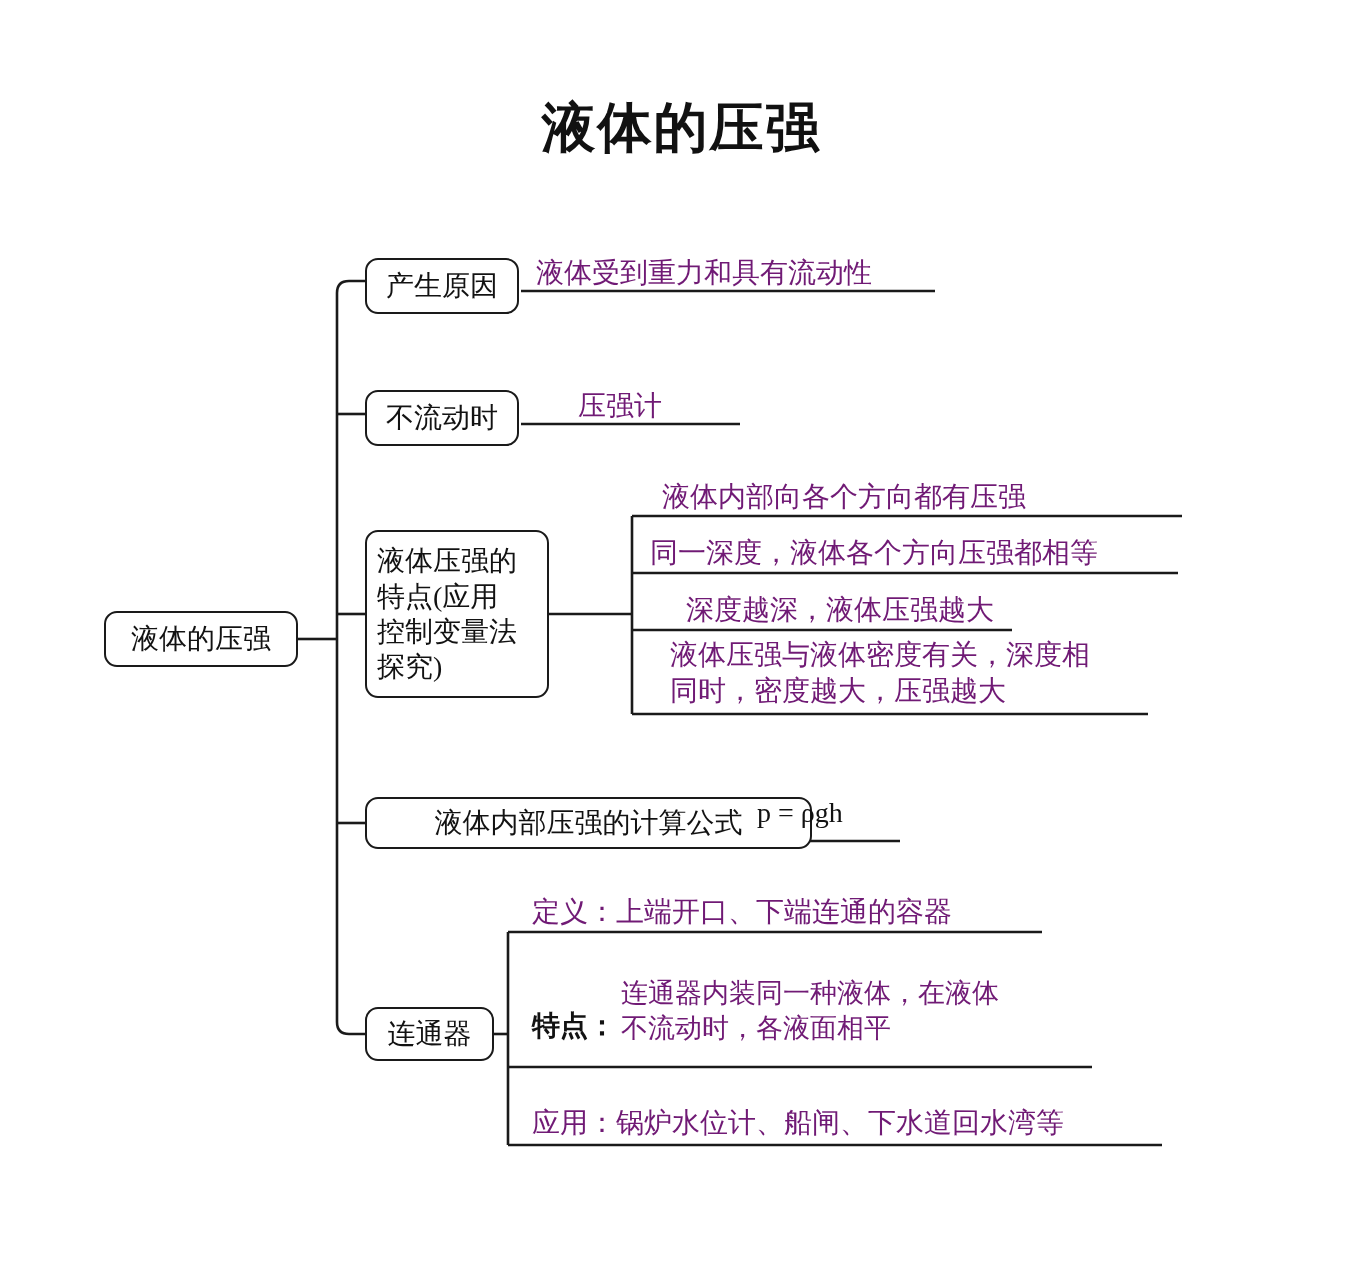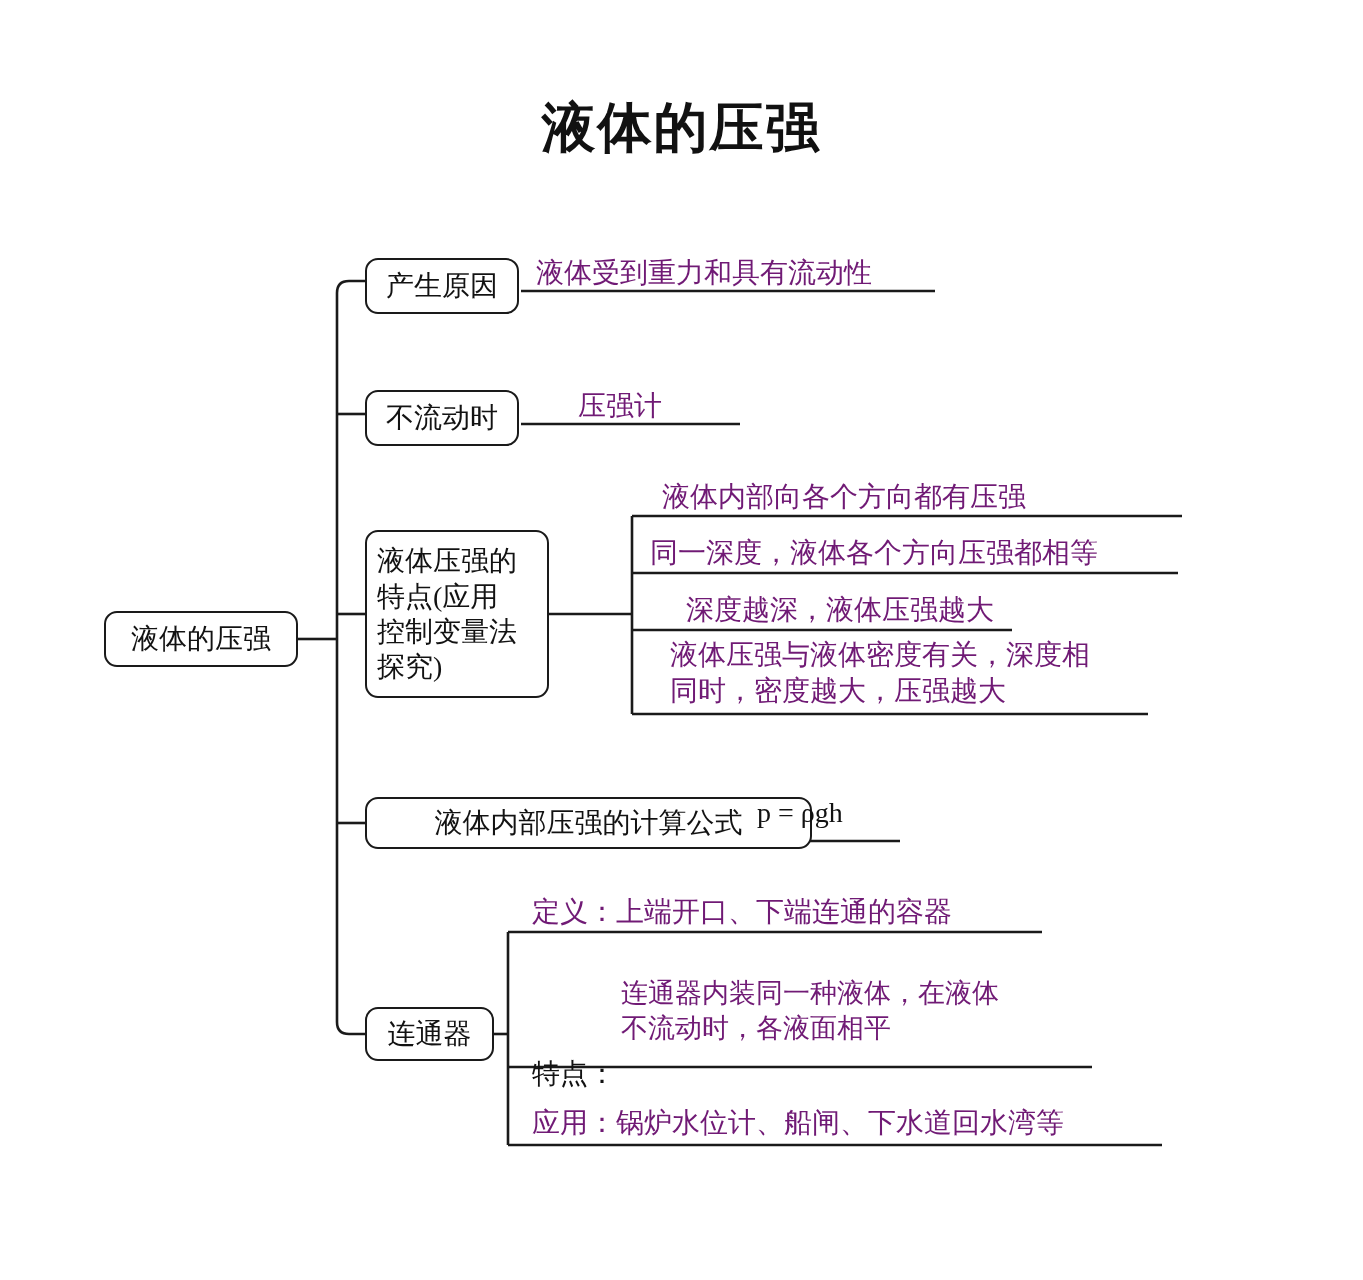--- a/index.html
+++ b/index.html
@@ -155,19 +155,19 @@
   <div class="node" style="left:365px; top:797px; width:447px; height:52px;">
     <span class="nlabel">液体内部压强的计算公式</span>
   </div>
   <div class="formula" style="left:757px; top:797px;">p = ρgh</div>
 
   <div class="node" style="left:365px; top:1007px; width:129px; height:54px;">
     <span class="nlabel">连通器</span>
   </div>
   <div class="leaf" style="left:532px; top:894px; width:540px;">定义：上端开口、下端连通的容器</div>
 
-  <div class="hang-label" style="left:532px; top:1055px;">特点：</div>
+  <div class="hang-label" style="left:532px; top:1007px;font-weight:bold;">特点：</div>
   <div class="leaf leaf-note" style="left:621px; top:976px; width:520px;">连通器内装同一种液体，在液体
 不流动时，各液面相平</div>
 
   <div class="leaf" style="left:532px; top:1105px; width:640px;">应用：锅炉水位计、船闸、下水道回水湾等</div>
 
 </div>
 
 </body></html>

